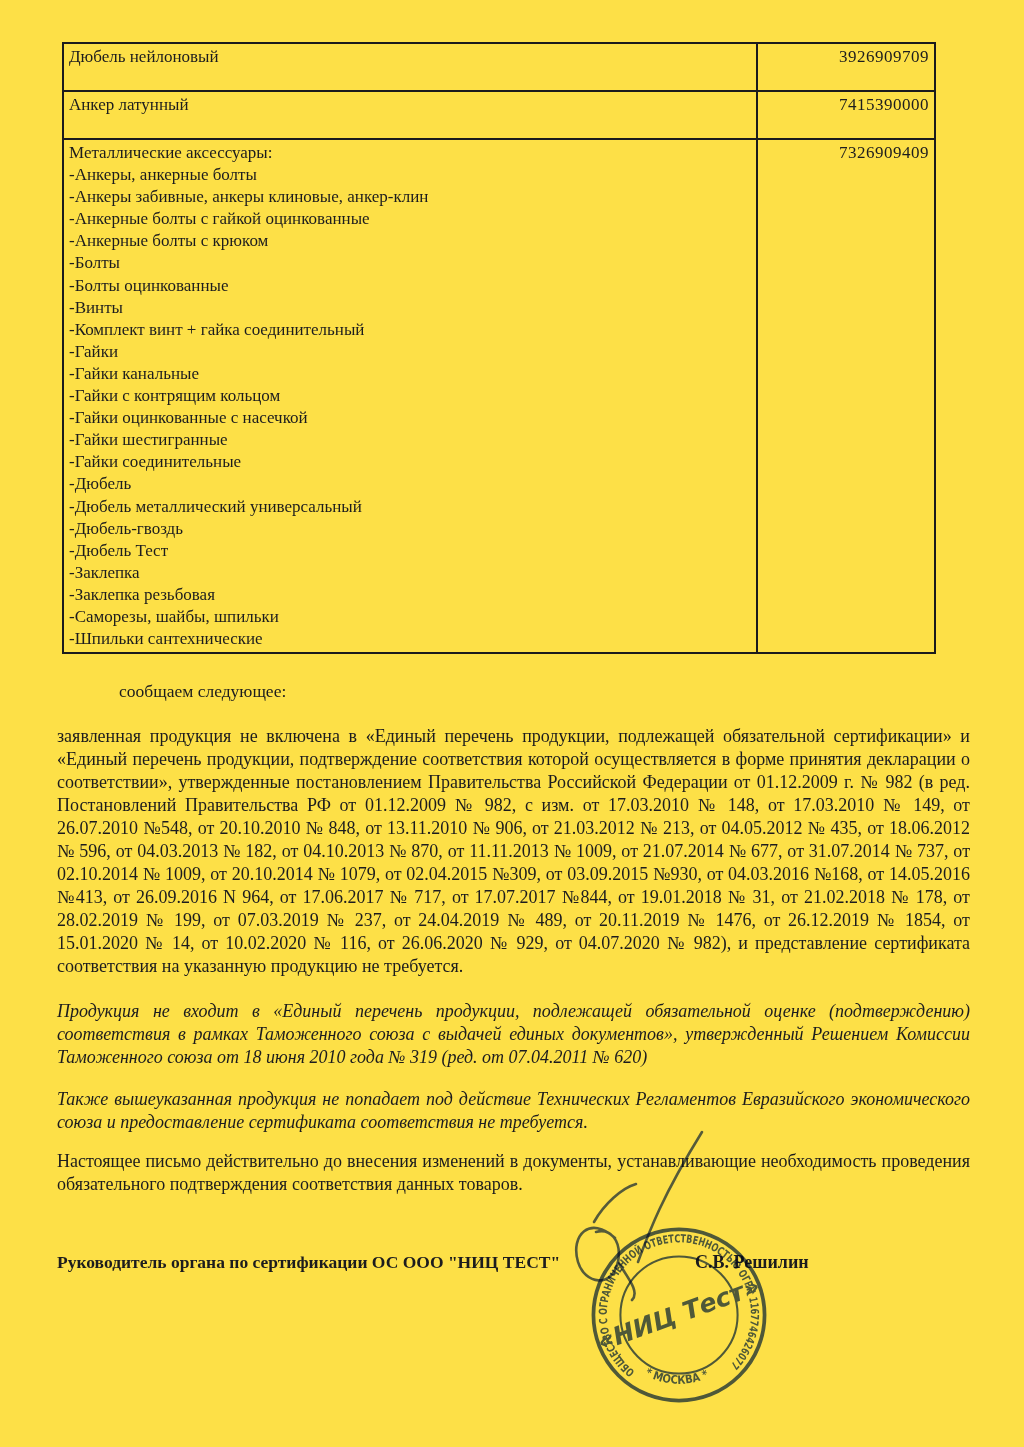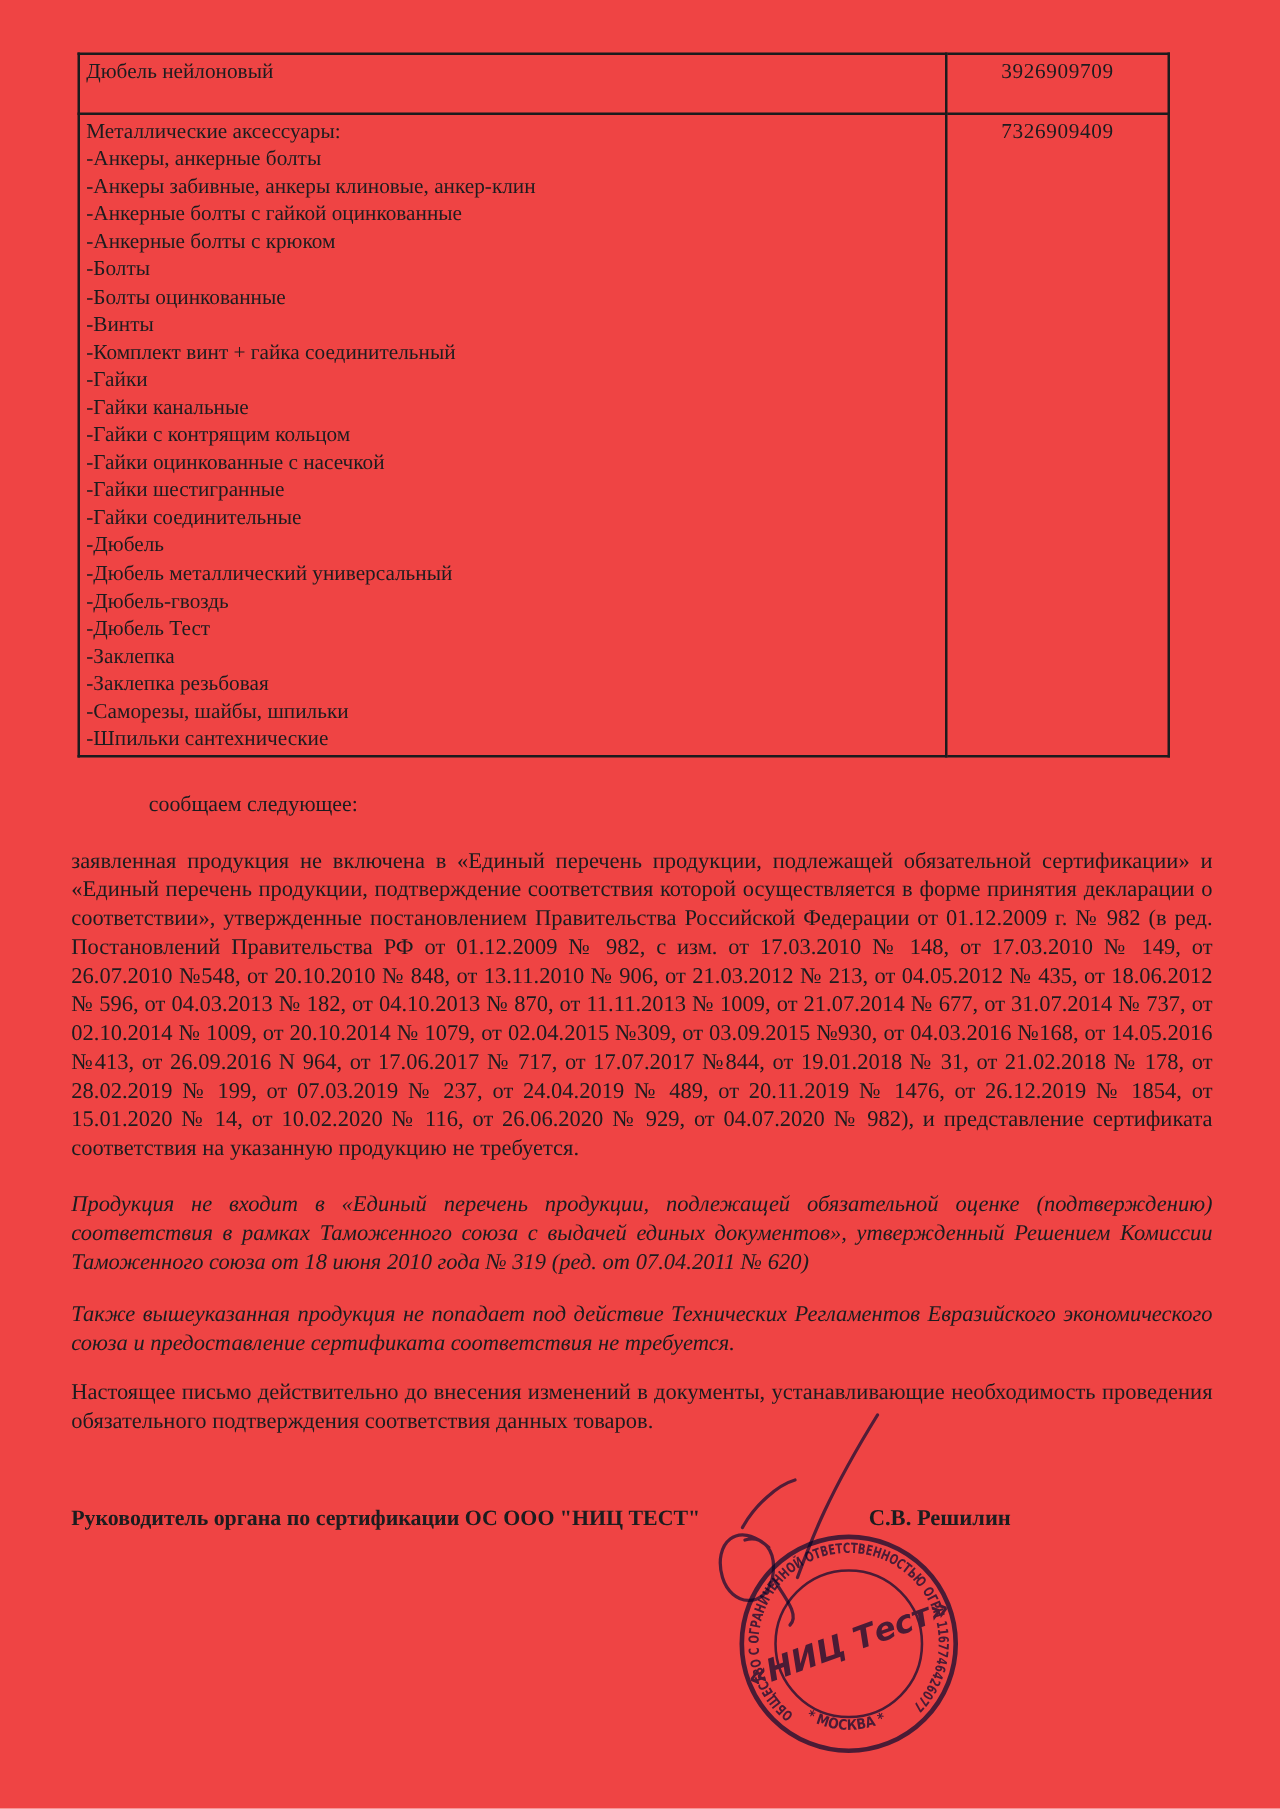--- a/index.html
+++ b/index.html
@@ -5,40 +5,40 @@
   * { margin: 0; padding: 0; box-sizing: border-box; }
   html, body { background: #ffffff; }
   body {
     font-family: "Liberation Serif", "DejaVu Serif", serif;
     color: #1c1c1e;
   }
   .page {
     position: relative;
     width: 1024px;
     height: 1447px;
-    background: #ef4444;
+    background: #fde047;
     overflow: hidden;
     padding: 42px 0 0 57px;
   }
   
   table.product-table {
     border-collapse: collapse;
     width: 872px;
     margin-left: 5px;
     table-layout: fixed;
   }
   table.product-table td {
     border: 2px solid #1b1b1d;
     vertical-align: top;
     font-size: 17px;
     line-height: 22px;
     padding: 2px 5px 2px 5px;
   }
   td.name-cell { width: 694px; }
-  td.code-cell { width: 178px; text-align: center; padding-top: 6px; letter-spacing: 0.5px; }
+  td.code-cell { width: 178px; text-align: right; padding-top: 6px; letter-spacing: 0.5px; }
   tr.short-row td { height: 48px; }
   .cat-list div { line-height: 22.1px; }
   
   .textblock {
     width: 913px;
     font-size: 18px;
     line-height: 23px;
     text-align: justify;
   }
   .intro {
@@ -107,20 +107,28 @@
 <div class="page">
 
   <table class="product-table">
     <tbody>
         <tr class="short-row">
       <td class="name-cell">
         <span>Дюбель нейлоновый</span>
       </td>
       <td class="code-cell">
         <span>3926909709</span>
+      </td>
+    </tr>
+    <tr class="short-row">
+      <td class="name-cell">
+        <span>Анкер латунный</span>
+      </td>
+      <td class="code-cell">
+        <span>7415390000</span>
       </td>
     </tr>
     <tr>
       <td class="name-cell">
         <div class="cat-list">
           <div>Металлические аксессуары:</div>
           <div>-Анкеры, анкерные болты</div>
           <div>-Анкеры забивные, анкеры клиновые, анкер-клин</div>
           <div>-Анкерные болты с гайкой оцинкованные</div>
           <div>-Анкерные болты с крюком</div>

